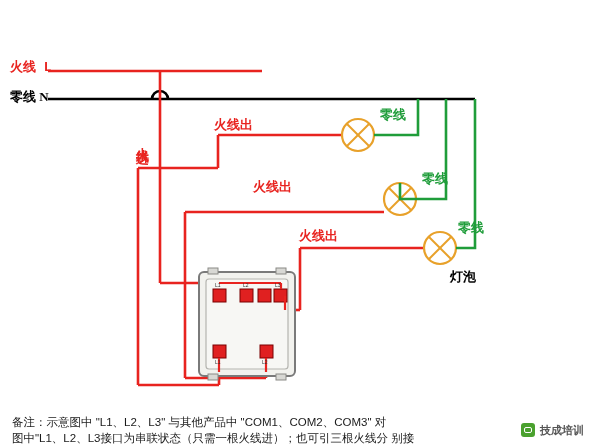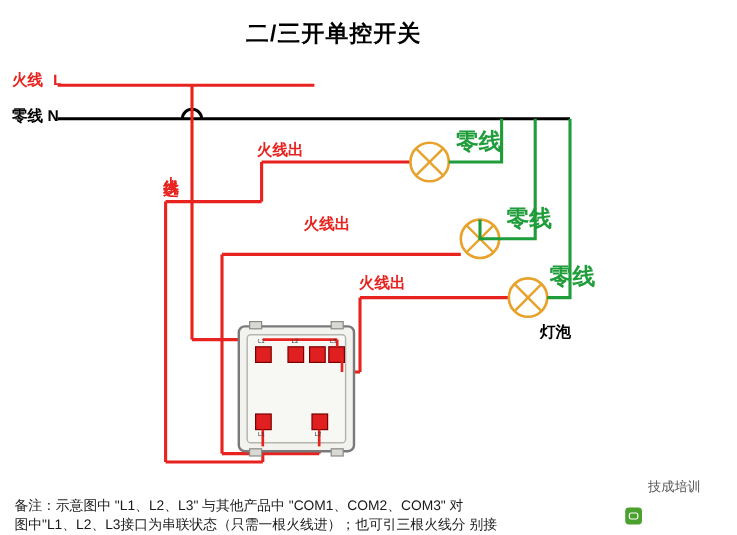--- a/index.html
+++ b/index.html
@@ -38,21 +38,21 @@
   }
   .red {
     color: #e8231f;
     font-weight: bold;
     font-size: 13px;
     font-family: Liberation Mono, monospace;
   }
   .green {
     color: #1f9d3a;
     font-weight: bold;
-    font-size: 19px;
+    font-size: 13px;
   }
   .black-b {
     color: #000000;
     font-weight: bold;
     font-size: 13px;
   }
   .vert {
     writing-mode: vertical-rl;
     text-orientation: upright;
     letter-spacing: 2px;
@@ -155,24 +155,23 @@
     <rect x="260" y="345" width="13" height="13" fill="#e02020" stroke="#7a0000" stroke-width="1"></rect>
 
     <line x1="219" y1="283" x2="281" y2="283" stroke="#e8231f" stroke-width="2.2"></line>
     <line x1="281" y1="283" x2="281" y2="289" stroke="#e8231f" stroke-width="2.2"></line>
 
     <line x1="219" y1="358" x2="219" y2="372" stroke="#e8231f" stroke-width="2.2"></line>
     <line x1="266" y1="358" x2="266" y2="372" stroke="#e8231f" stroke-width="2.2"></line>
     <line x1="285" y1="296" x2="285" y2="310" stroke="#e8231f" stroke-width="2.2"></line>
   </svg>
 
-  <div class="lbl title" style="left:205px; top:18px;">二/三开单控开关</div>
 
   <div class="lbl red" style="left:10px; top:61px;">火线 L</div>
-  <div class="lbl black-b" style="left:10px; top:90px;">零线 N</div>
+  <div class="lbl black-b" style="left:10px; top:90px;font-family:Liberation Serif, serif;">零线 N</div>
 
   <div class="lbl red vert" style="left:133px; top:137px;">火线进</div>
 
   <div class="lbl red" style="left:214px; top:119px;">火线出</div>
   <div class="lbl red" style="left:253px; top:181px;">火线出</div>
   <div class="lbl red" style="left:299px; top:230px;">火线出</div>
 
   <div class="lbl green" style="left:380px; top:108px;">零线</div>
   <div class="lbl green" style="left:422px; top:172px;">零线</div>
   <div class="lbl green" style="left:458px; top:221px;">零线</div>
@@ -182,15 +181,15 @@
   <div class="lbl tiny" style="left:215px; top:283px;">L1</div>
   <div class="lbl tiny" style="left:243px; top:283px;">L2</div>
   <div class="lbl tiny" style="left:275px; top:283px;">L3</div>
   <div class="lbl tiny" style="left:215px; top:360px;">L1</div>
   <div class="lbl tiny" style="left:262px; top:360px;">L2</div>
 
   <div class="lbl note" style="left:12px; top:414px;">备注：示意图中 "L1、L2、L3" 与其他产品中 "COM1、COM2、COM3" 对</div>
   <div class="lbl note" style="left:12px; top:430px;">图中"L1、L2、L3接口为串联状态（只需一根火线进）；也可引三根火线分 别接</div>
 
   <div class="wm-icon" style="left:521px; top:423px;"></div>
-  <div class="lbl wm" style="left:540px; top:400px;">技成培训</div>
+  <div class="lbl wm" style="left:540px; top:424px;font-weight:bold;">技成培训</div>
 
 </div>
 
 </body></html>

